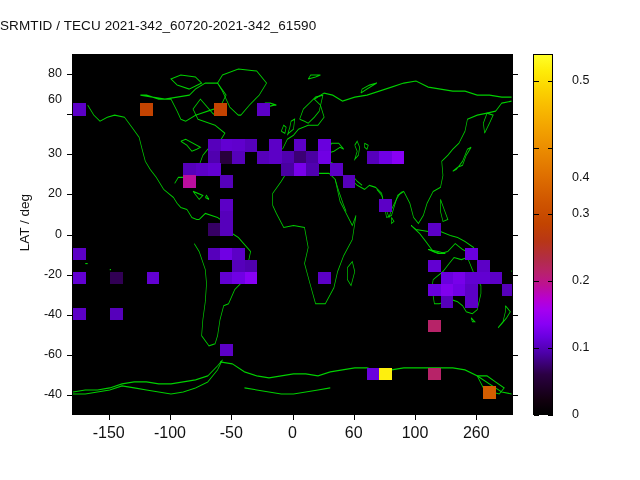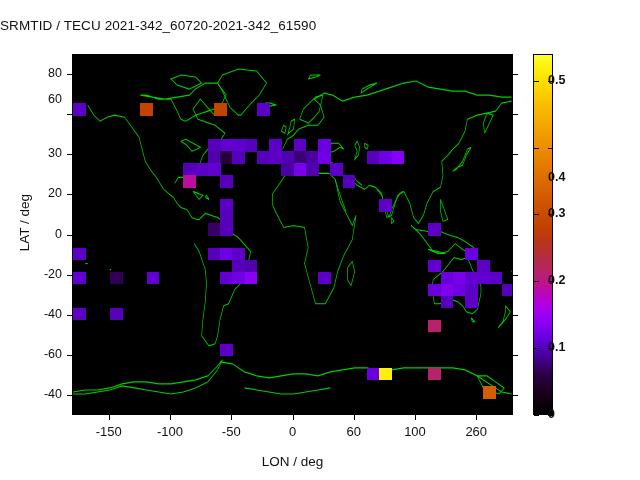--- a/index.html
+++ b/index.html
@@ -17,21 +17,21 @@
         background:#000000;box-sizing:border-box;border:1px solid #000;
         overflow:hidden;}
   #cells,#coast{position:absolute;left:0;top:0;width:441px;height:361px;}
   .cell{position:absolute;}
 
   
   .tick{position:absolute;background:#000;}
   .tickx{width:1px;height:5px;}
   .ticky{width:5px;height:1px;}
 
-  .xlab{position:absolute;font-size:13px;color:#111;text-align:center;
+  .xlab{position:absolute;font-size:16px;color:#111;text-align:center;
         width:60px;top:424px;}
   .ylab{position:absolute;font-size:12.5px;color:#111;text-align:right;
         width:40px;left:22px;}
 
   #xaxis-title{position:absolute;left:72px;width:441px;top:454px;
         text-align:center;font-size:13.5px;color:#111;}
   #yaxis-title{position:absolute;left:-76px;top:215px;width:200px;
         text-align:center;font-size:13.5px;color:#111;
         transform:rotate(-90deg);transform-origin:center center;}
 
@@ -54,21 +54,21 @@
             #c34400 53%,
             #cf5500 59%,
             #de6e00 66%,
             #ea8900 73%,
             #f3a400 80%,
             #f9bd00 86%,
             #fcd600 91%,
             #feec08 95.5%,
             #ffff28 100%);}
   .cbtick{position:absolute;width:5px;height:1px;background:#000;}
-  .cblab{position:absolute;left:548px;font-size:12.5px;color:#111;font-weight:bold;}
+  .cblab{position:absolute;left:572px;font-size:12.5px;color:#111;}
 </style>
 </head>
 <body>
 
 <div id="root">
 
   <div id="title">SRMTID / TECU 2021-342_60720-2021-342_61590</div>
 
   <div id="plot">
     <svg id="coast" viewBox="0 0 360 180" preserveAspectRatio="none">
@@ -192,21 +192,20 @@
         <div class="cell" style="left: 294px; top: 312.87px; width: 12.85px; height: 12.63px; background: rgb(105, 0, 221);"></div>
         <div class="cell" style="left: 306.25px; top: 312.87px; width: 12.85px; height: 12.63px; background: rgb(254, 239, 14);"></div>
         <div class="cell" style="left: 355.25px; top: 312.87px; width: 12.85px; height: 12.63px; background: rgb(183, 35, 104);"></div>
         <div class="cell" style="left: 410.38px; top: 330.92px; width: 12.85px; height: 12.63px; background: rgb(212, 93, 0);"></div>
       </div>
   </div>
 
   <div id="xaxis"></div>
   <div id="yaxis"></div>
 
-  <div id="xaxis-title">LON / deg</div>
   <div id="yaxis-title">LAT / deg</div>
 
   <div id="cbar"></div>
   <div id="cbticks">
       <div class="cbtick" style="top: 415px; left: 534px;"></div>
       <div class="cbtick" style="top: 415px; left: 548px;"></div>
       <div class="cblab" style="top: 407px;">0</div>
       <div class="cbtick" style="top: 348.148px; left: 534px;"></div>
       <div class="cbtick" style="top: 348.148px; left: 548px;"></div>
       <div class="cblab" style="top: 340.148px;">0.1</div>

